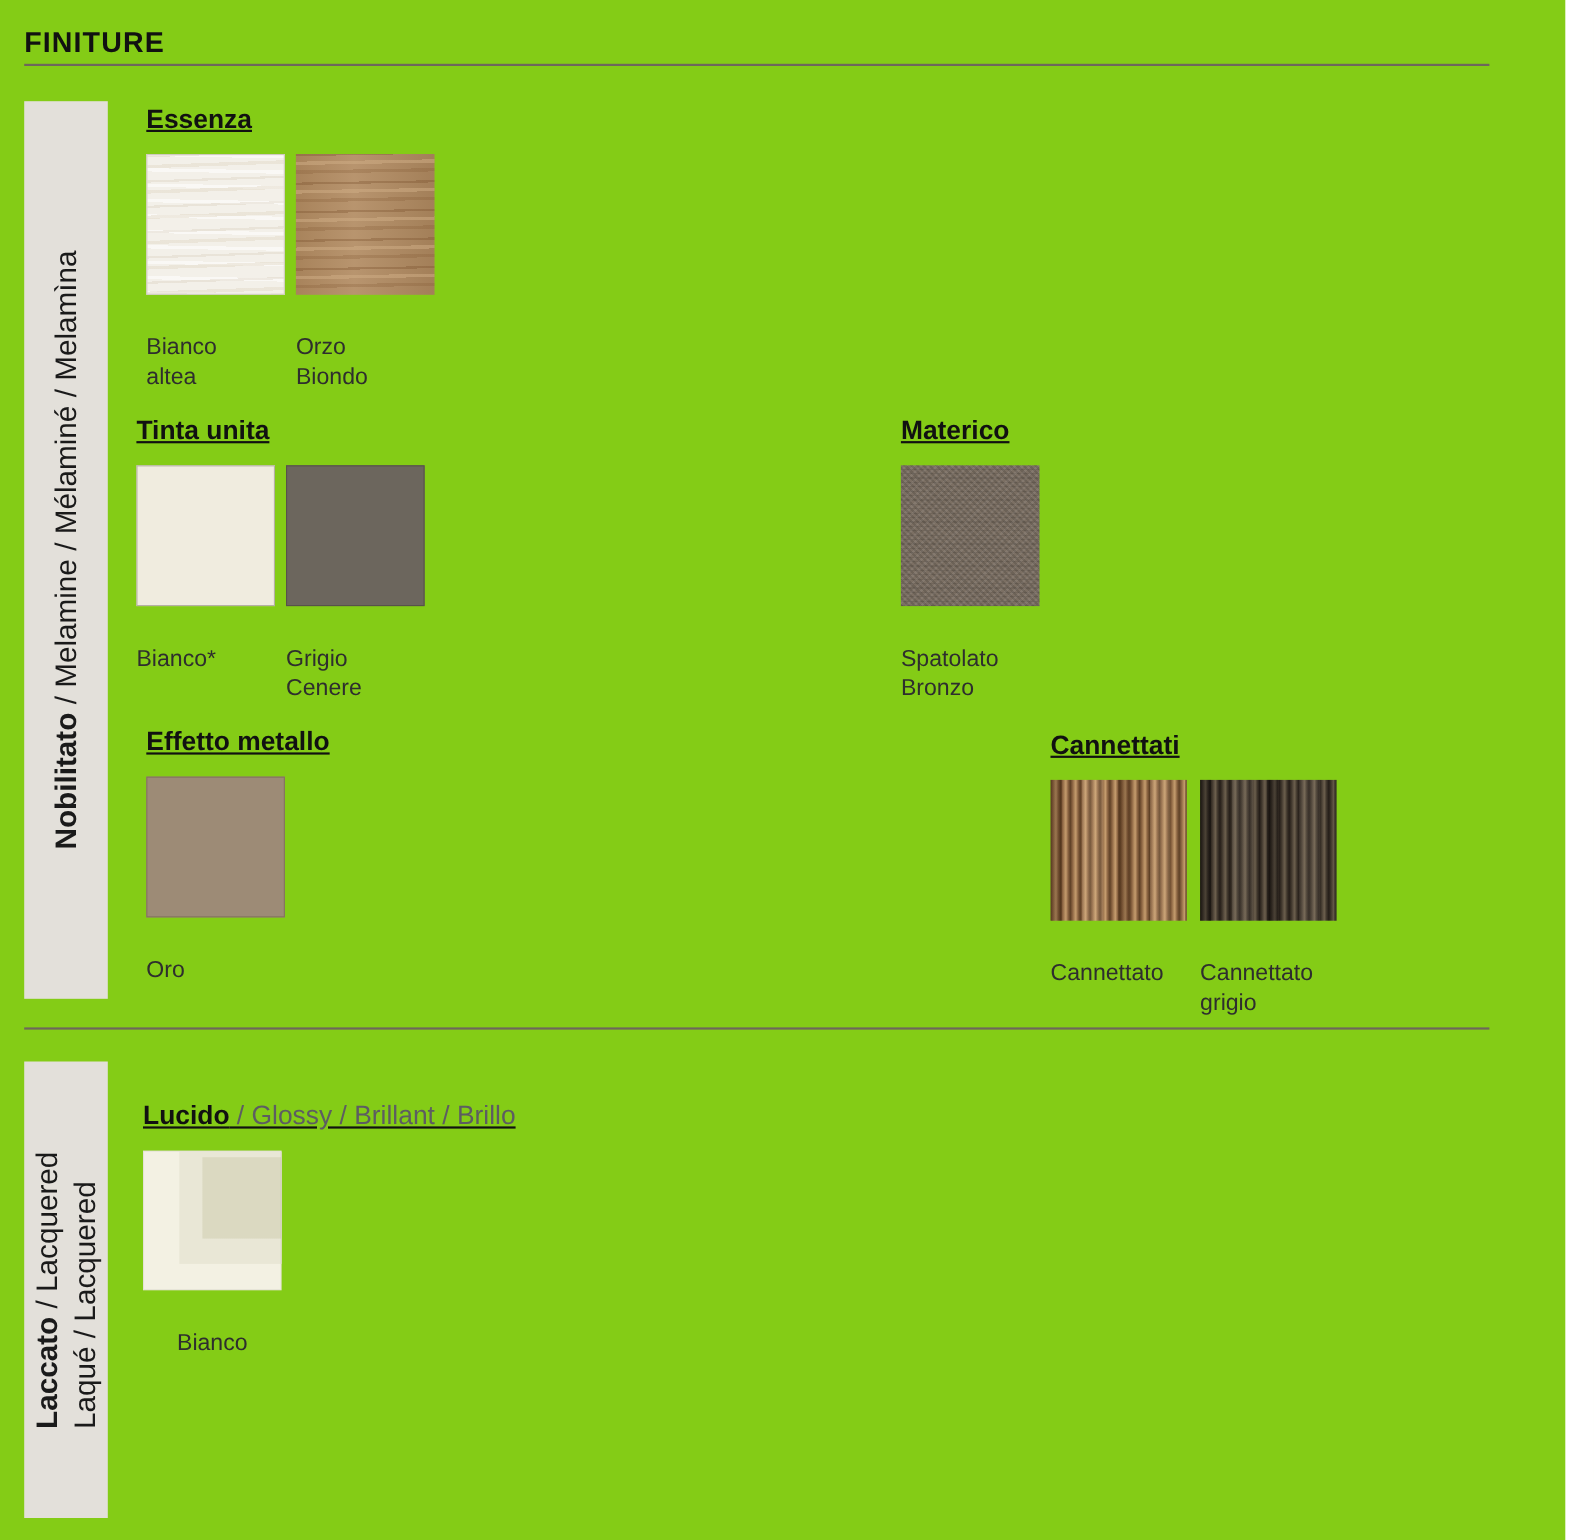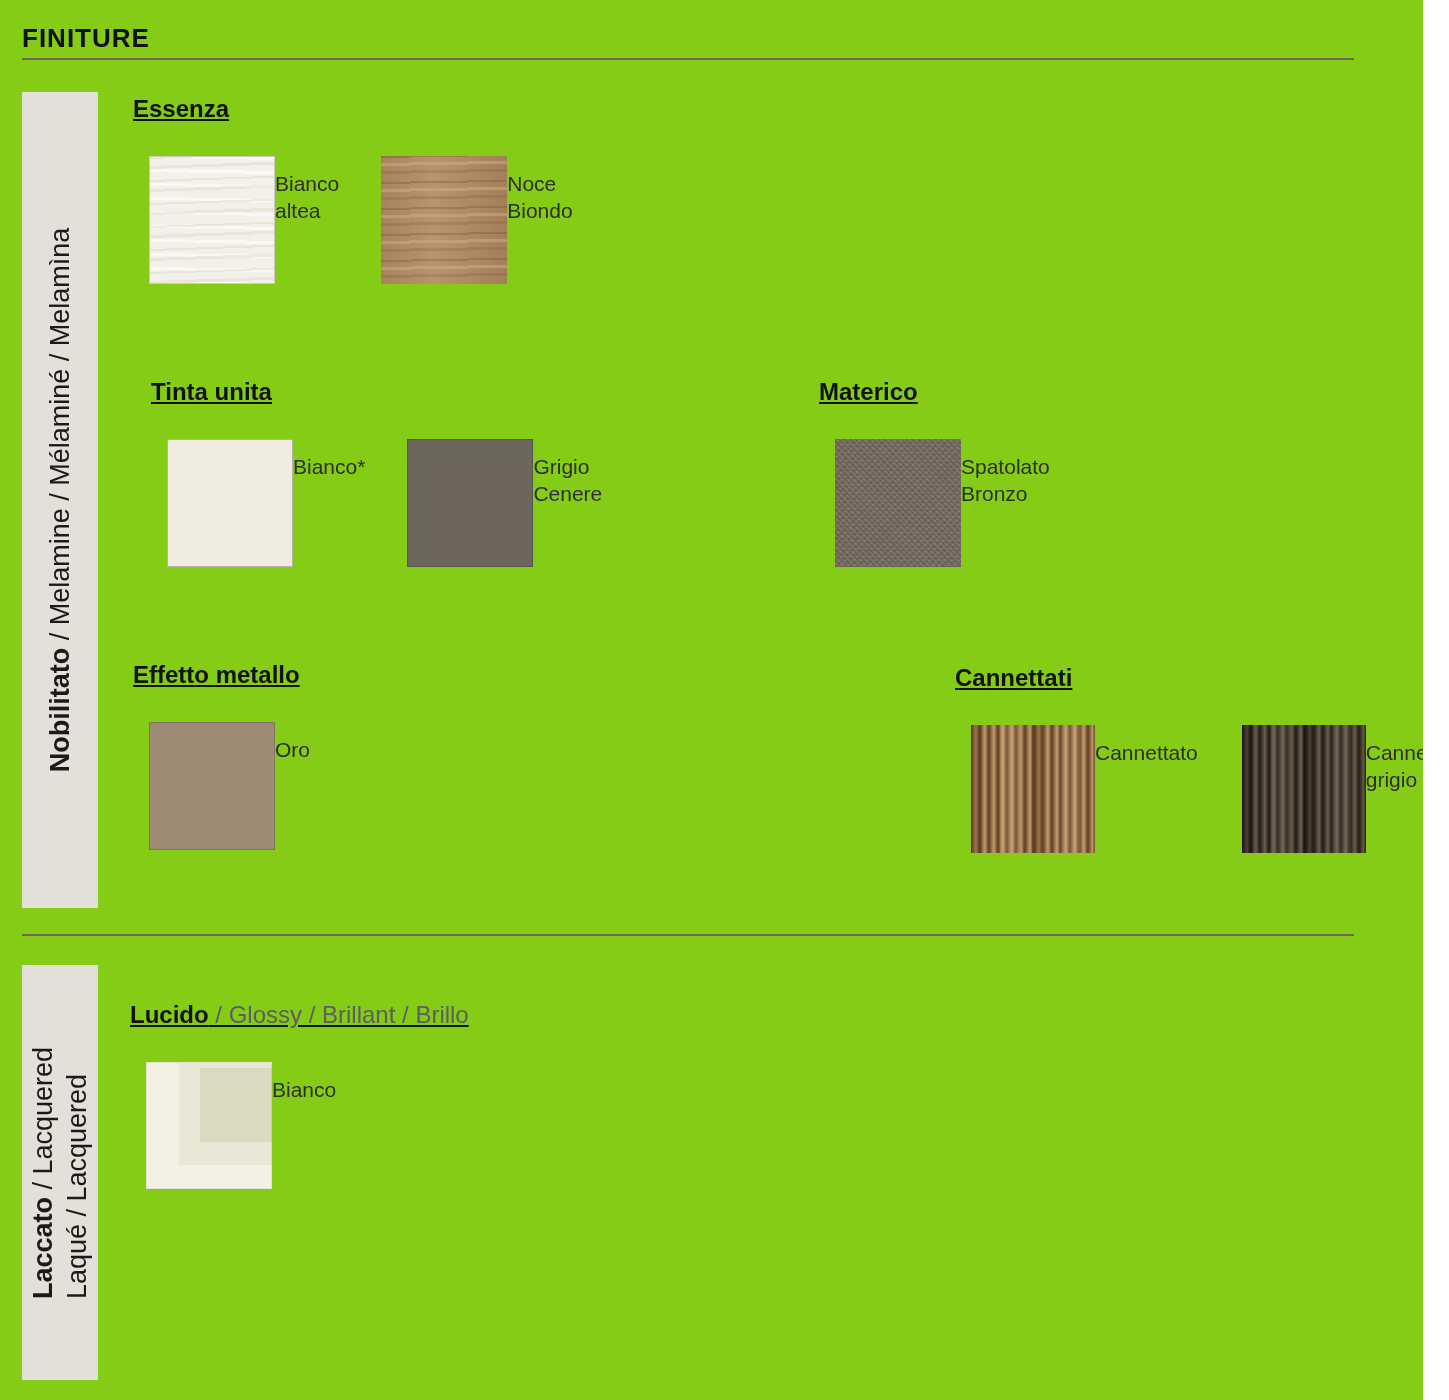--- a/index.html
+++ b/index.html
@@ -15,21 +15,21 @@
   .sidebar-1{top:92px;height:816px;}
   .sidebar-2{top:965px;height:415px;}
   .rot{flex:none;transform:rotate(-90deg);white-space:nowrap;font-size:27px;color:#1a1a1a;text-align:left;line-height:34px;}
   .rot .b{font-weight:700;}
 
   .section{position:absolute;}
   .section h3{margin:0 0 17px 0;font-size:24px;line-height:28px;font-weight:700;color:#111;text-decoration:underline;}
   .section h3 .muted{font-weight:400;color:#5d5d62;}
   .row{display:flex;gap:10px;align-items:flex-start;}
   .row.wide-gap{gap:12px;}
-  .swatch{margin:16px;display:flex;}
+  .swatch{margin:0;display:flex;flex-direction:column;gap:20px;}
   .tile{box-sizing:border-box;width:126px;height:128px;}
   .tile.narrow{width:124px;}
   .cap{margin-top:14px;font-size:21px;line-height:27px;color:#2e2e2e;white-space:pre-line;}
 
   
   .f-bianco-altea{
     border:1px solid #cfcabf;
     background-color:#f3f0e9;
     background-image:
       repeating-linear-gradient(178deg, rgba(210,198,178,0.30) 0 2px, rgba(0,0,0,0) 2px 9px, rgba(222,212,192,0.40) 9px 12px, rgba(0,0,0,0) 12px 23px),
@@ -97,27 +97,27 @@
   <div class="section" style="left:133px;top:95px;">
     <h3>Essenza</h3>
     <div class="row">
       <figure class="swatch">
         <div class="tile f-bianco-altea"></div>
         <figcaption class="cap">Bianco
 altea</figcaption>
       </figure>
       <figure class="swatch">
         <div class="tile f-noce-biondo"></div>
-        <figcaption class="cap">Noce
+        <figcaption class="cap">Orzo
 Biondo</figcaption>
       </figure>
     </div>
   </div>
 
-  <div class="section" style="left:151px;top:378px;">
+  <div class="section" style="left:124px;top:378px;">
     <h3>Tinta unita</h3>
     <div class="row">
       <figure class="swatch">
         <div class="tile f-bianco"></div>
         <figcaption class="cap">Bianco*</figcaption>
       </figure>
       <figure class="swatch">
         <div class="tile f-grigio-cenere"></div>
         <figcaption class="cap">Grigio
 Cenere</figcaption>

